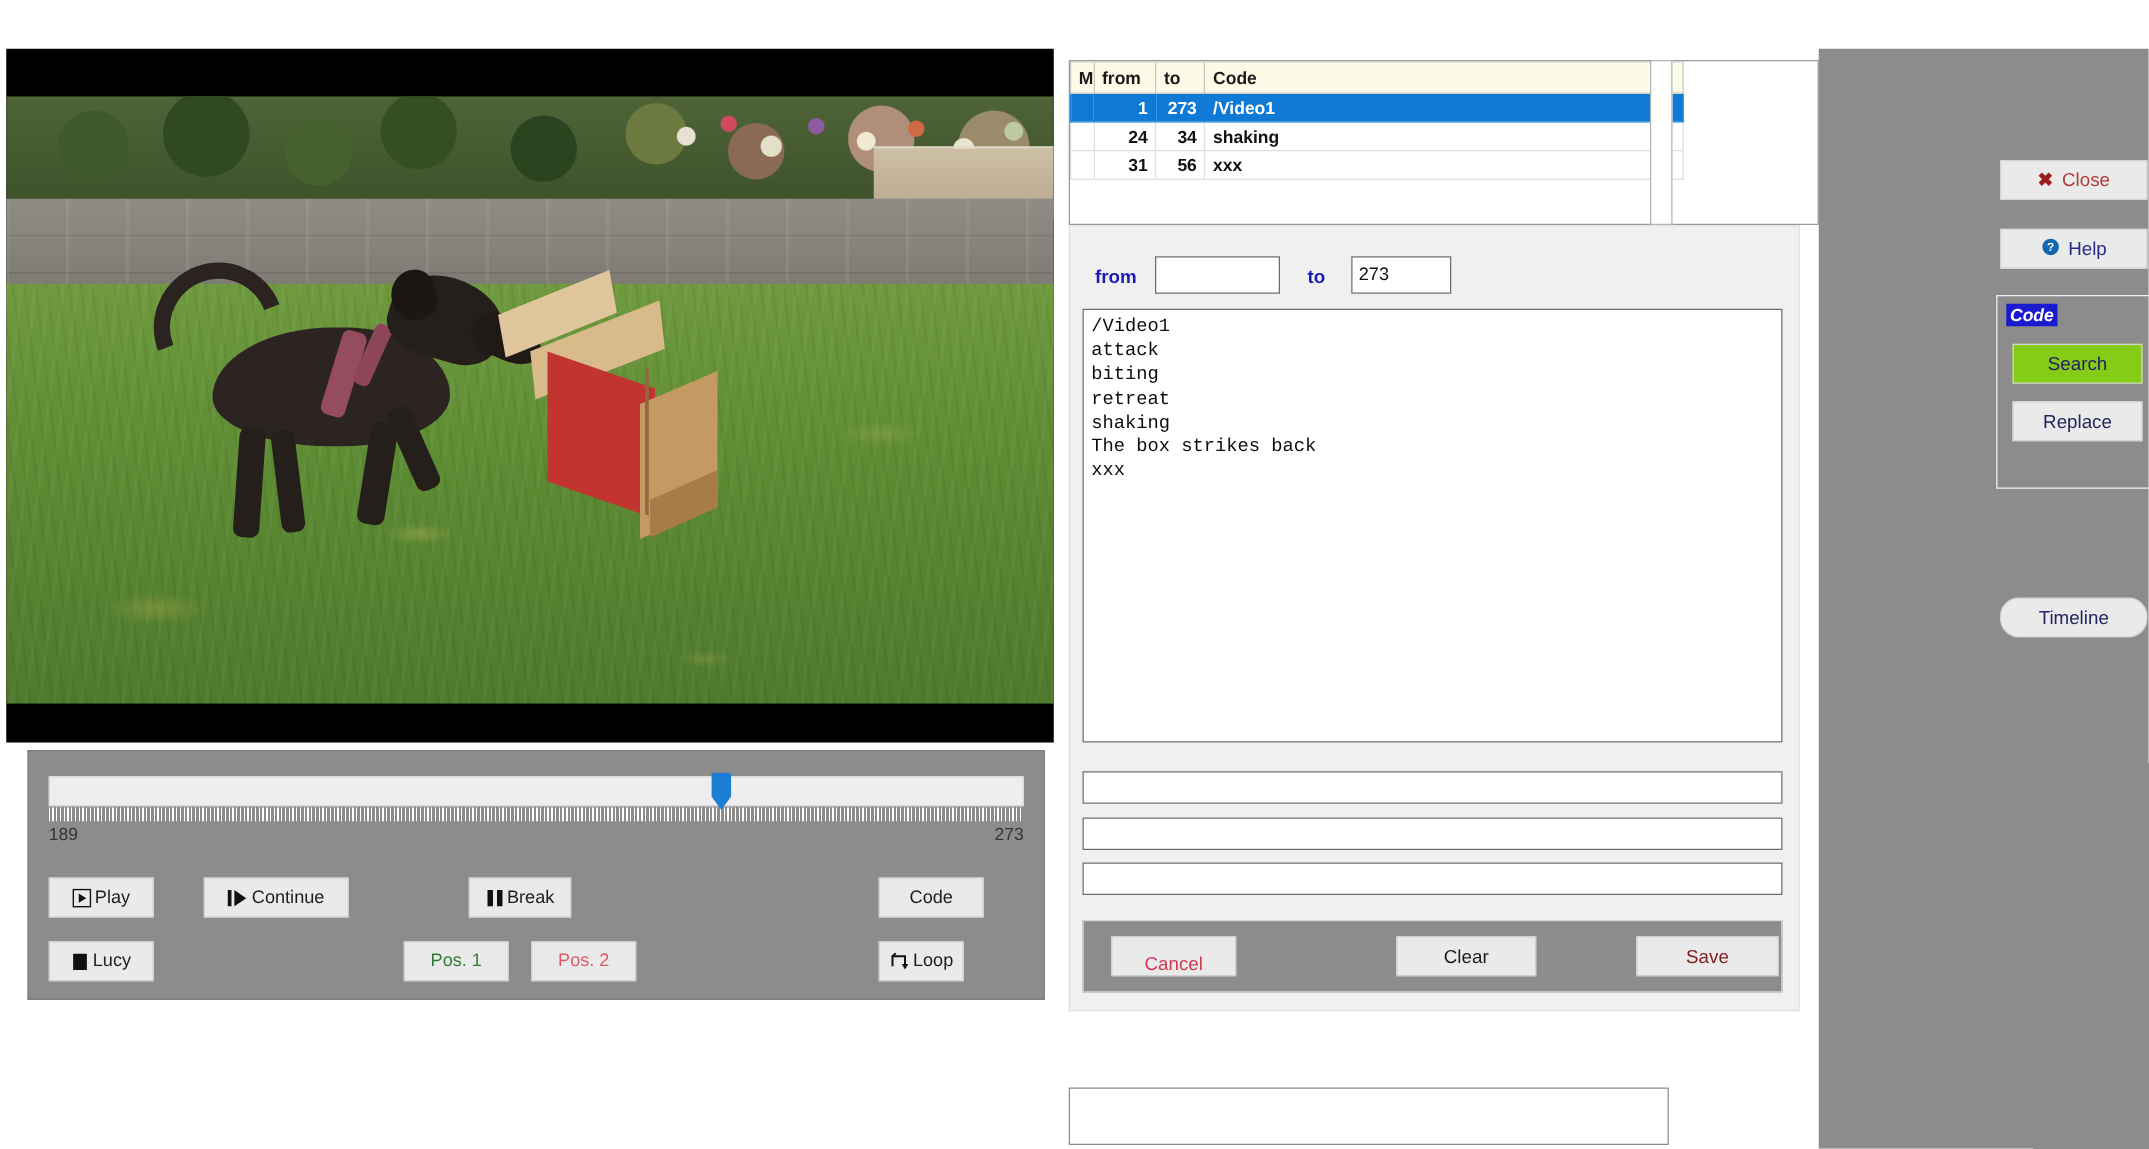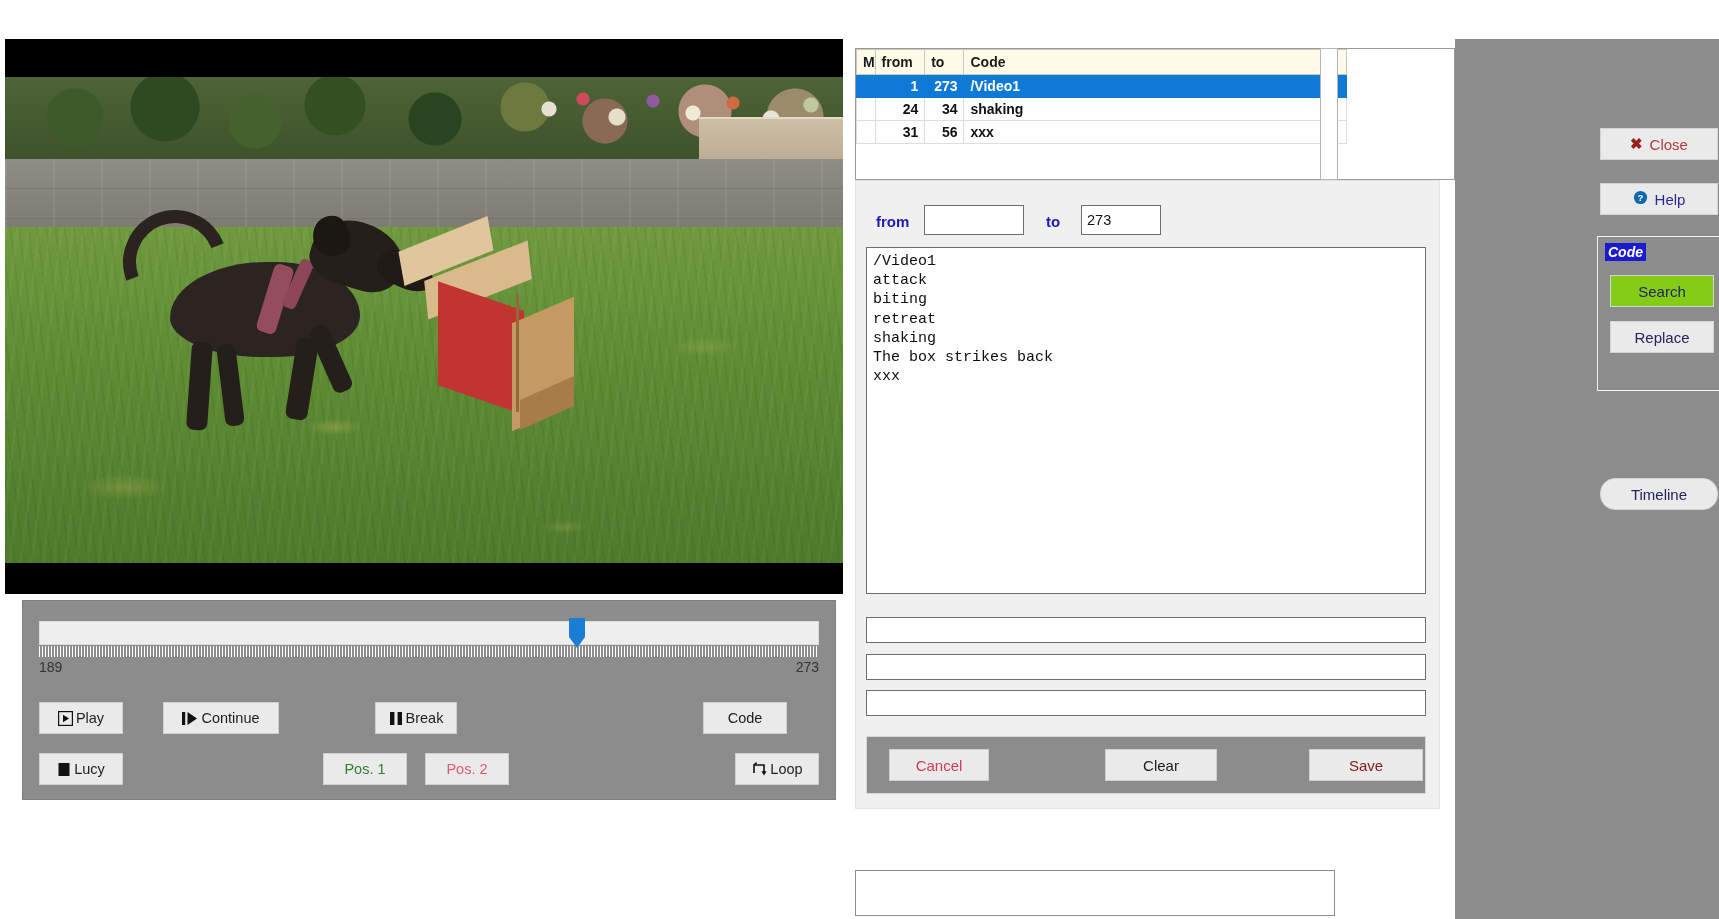--- a/index.html
+++ b/index.html
@@ -293,21 +293,21 @@
     margin-top: 11px;
   }
   .vbtn .ic { display: flex; align-items: center; }
   .b-play     { left: 0px;   width: 84px; }
   .b-continue { left: 124px; width: 116px; }
   .b-break    { left: 336px; width: 82px; }
   .b-code     { left: 664px; width: 84px; }
   .b-stop     { left: 0px;   width: 84px; }
   .b-pos1     { left: 284px; width: 84px; color: #2e7d32; }
   .b-pos2     { left: 386px; width: 84px; color: #e05a6a; }
-  .b-loop     { left: 696px; width: 84px; align-items: center; }
+  .b-loop     { left: 664px; width: 68px; align-items: center; }
 
   
   .table-wrap {
     position: absolute;
     left: 855px; top: 48px;
     width: 600px; height: 132px;
     background: #ffffff;
     border: 1px solid #9a9a9a;
     overflow: hidden;
     box-sizing: border-box;
@@ -411,22 +411,22 @@
   .abtn {
     position: absolute; top: 12px;
     height: 32px;
     background: #eaeaea;
     border: 1px solid #cfcfcf;
     display: flex; align-items: center; justify-content: center;
     font-size: 15px;
     box-sizing: border-box;
     cursor: default;
   }
-  .a-cancel  { left: 22px;  width: 100px; color: #d03a52; }
-  .a-clear   { left: 238px; width: 112px; color: #1c1c1c; }
+  .a-cancel  { left: 22px;  width: 100px; color: #d03a52; align-items: flex-end; }
+  .a-clear   { left: 250px; width: 112px; color: #1c1c1c; }
   .a-save    { left: 442px; width: 114px;  color: #7f1d1d; }
 
   .bottom-field {
     position: absolute;
     left: 855px; top: 870px;
     width: 480px; height: 46px;
     background: #ffffff;
     border: 1px solid #8c8c8c;
     box-sizing: border-box;
   }

